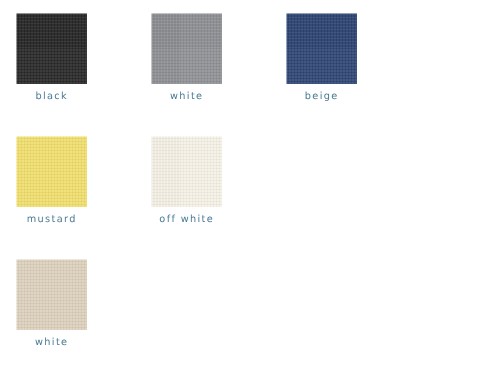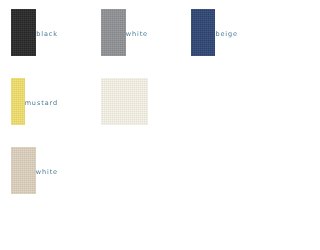--- a/index.html
+++ b/index.html
@@ -28,21 +28,21 @@
     flex-direction: row;
     justify-content: flex-start;
     align-items: flex-start;
     margin-bottom: 22px;
   }
 
   .swatch-cell {
     width: 47px;
     margin-right: 43px;
     display: flex;
-    flex-direction: row;
+    flex-direction: column;
     align-items: center;
   }
 
   .swatch-cell:last-child {
     margin-right: 0;
   }
 
   .swatch-chip {
     width: 47px;
     height: 47px;
@@ -82,20 +82,21 @@
         <div class="swatch-label" style="color: rgb(74, 122, 149);">beige</div>
       </div>
     </div>
     <div class="swatch-row">
       <div class="swatch-cell">
         <div class="swatch-chip" title="mustard" style="background-color: rgb(240, 222, 107);"></div>
         <div class="swatch-label" style="color: rgb(74, 122, 149);">mustard</div>
       </div>
       <div class="swatch-cell">
         <div class="swatch-chip" title="off white" style="background-color: rgb(245, 241, 230);"></div>
+        <div class="swatch-label" style="color: rgb(74, 122, 149);">off white</div>
       </div>
     </div>
     <div class="swatch-row">
       <div class="swatch-cell">
         <div class="swatch-chip" title="beige" style="background-color: rgb(220, 208, 188);"></div>
         <div class="swatch-label" style="color: rgb(74, 122, 149);">white</div>
       </div>
     </div>
   </div>
 

